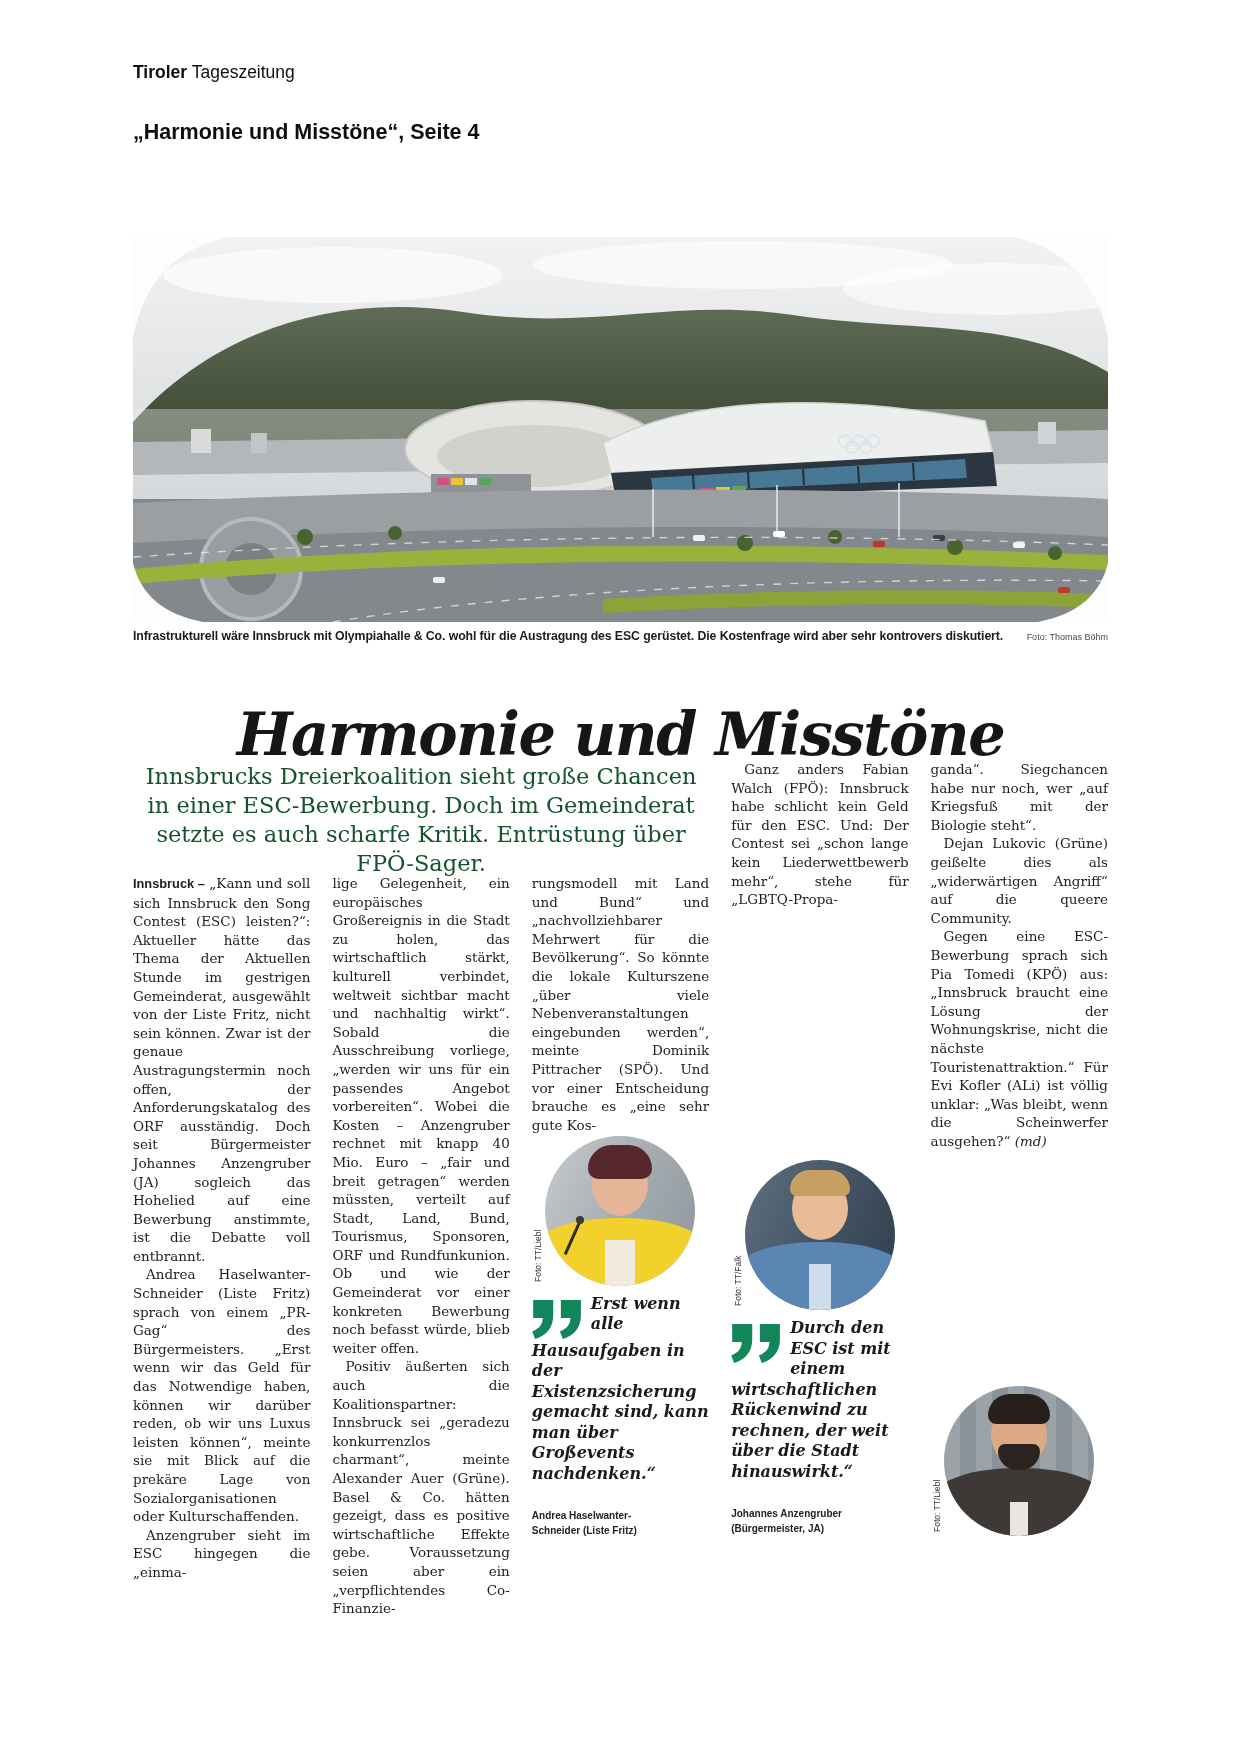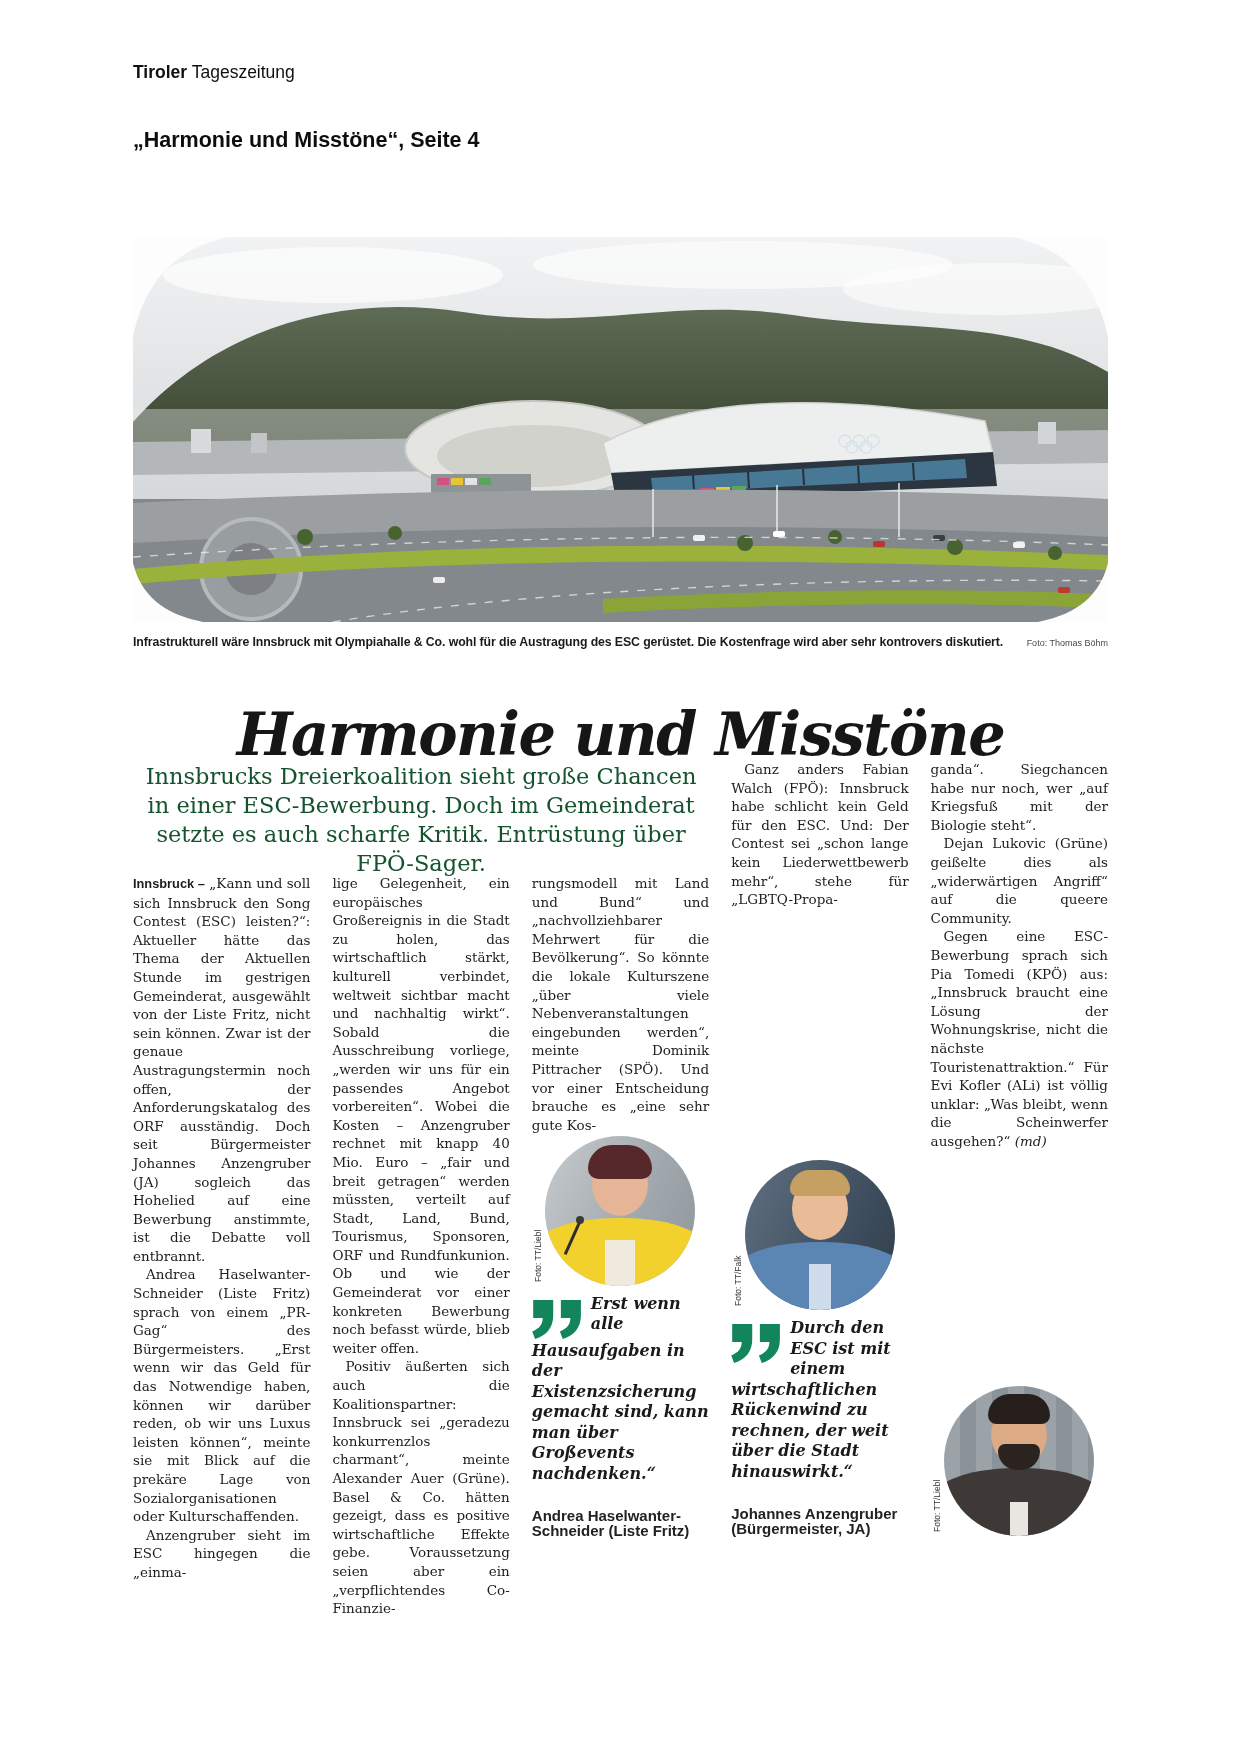--- a/index.html
+++ b/index.html
@@ -5,26 +5,26 @@
   :root{ --quote-green:#12855a; }
   html,body{ margin:0; padding:0; background:#ffffff; }
   .page{
     position:relative; width:1241px; height:1754px; margin:0 auto;
     background:#ffffff; color:#111; overflow:hidden;
     font-family:"Liberation Sans", sans-serif;
   }
   
   .masthead{ position:absolute; top:62px; left:133px; font-size:17.5px; color:#101010; }
   .masthead .bold{ font-weight:bold; }
-  .ref-title{ position:absolute; top:128px; left:133px; font-size:21.5px; font-weight:bold; color:#0d0d0d; }
+  .ref-title{ position:absolute; top:120px; left:133px; font-size:21.5px; font-weight:bold; color:#0d0d0d; }
 
   
   .photo-block{ position:absolute; top:237px; left:133px; width:975px; }
   .photo-frame{ width:975px; height:385px; display:block; background:#dfe2e4; }
-  .caption-row{ display:flex; align-items:baseline; gap:14px; margin-top:13px; }
+  .caption-row{ display:flex; align-items:baseline; gap:14px; margin-top:7px; }
   .caption{ flex:1; font-size:12.3px; font-weight:bold; color:#1b1b1b; letter-spacing:-0.1px; }
   .credit{ font-size:9px; color:#4a4a4a; white-space:nowrap; }
 
   
   .headline{
     position:absolute; top:660px; left:0; width:100%; text-align:center;
     font-family:"DejaVu Serif", serif; font-weight:700; font-size:59px;
     letter-spacing:-1.5px; color:#161616;font-style:italic;
   }
 
@@ -82,21 +82,21 @@
     font-family:"Liberation Sans", sans-serif; font-size:8.5px; color:#333; white-space:nowrap;
   }
 
   
   .quote-block{ margin-top:8px; }
   .qmark{ float:left; width:52px; height:42px; margin:5px 7px 0 0; }
   .qmark svg{ width:100%; height:100%; display:block; }
   .qmark path{ fill:var(--quote-green); }
   .qtext{ font-size:16px; line-height:20.5px; font-style:italic; font-weight:bold; color:#1a1a1a; }
   .q-attr{ clear:both; margin-top:24px; font-family:"Liberation Sans", sans-serif;
-           font-weight:bold; font-size:15px; line-height:15px; color:#222; }
+           font-weight:bold; font-size:10px; line-height:15px; color:#222; }
 
   
   .page-footer{ position:absolute; top:1648px; left:0; right:0; text-align:center; font-size:17px; color:#101010; }
   .page-footer .bold{ font-weight:bold; }
 </style>
 </head>
 <body>
 
 <div class="page">
 

